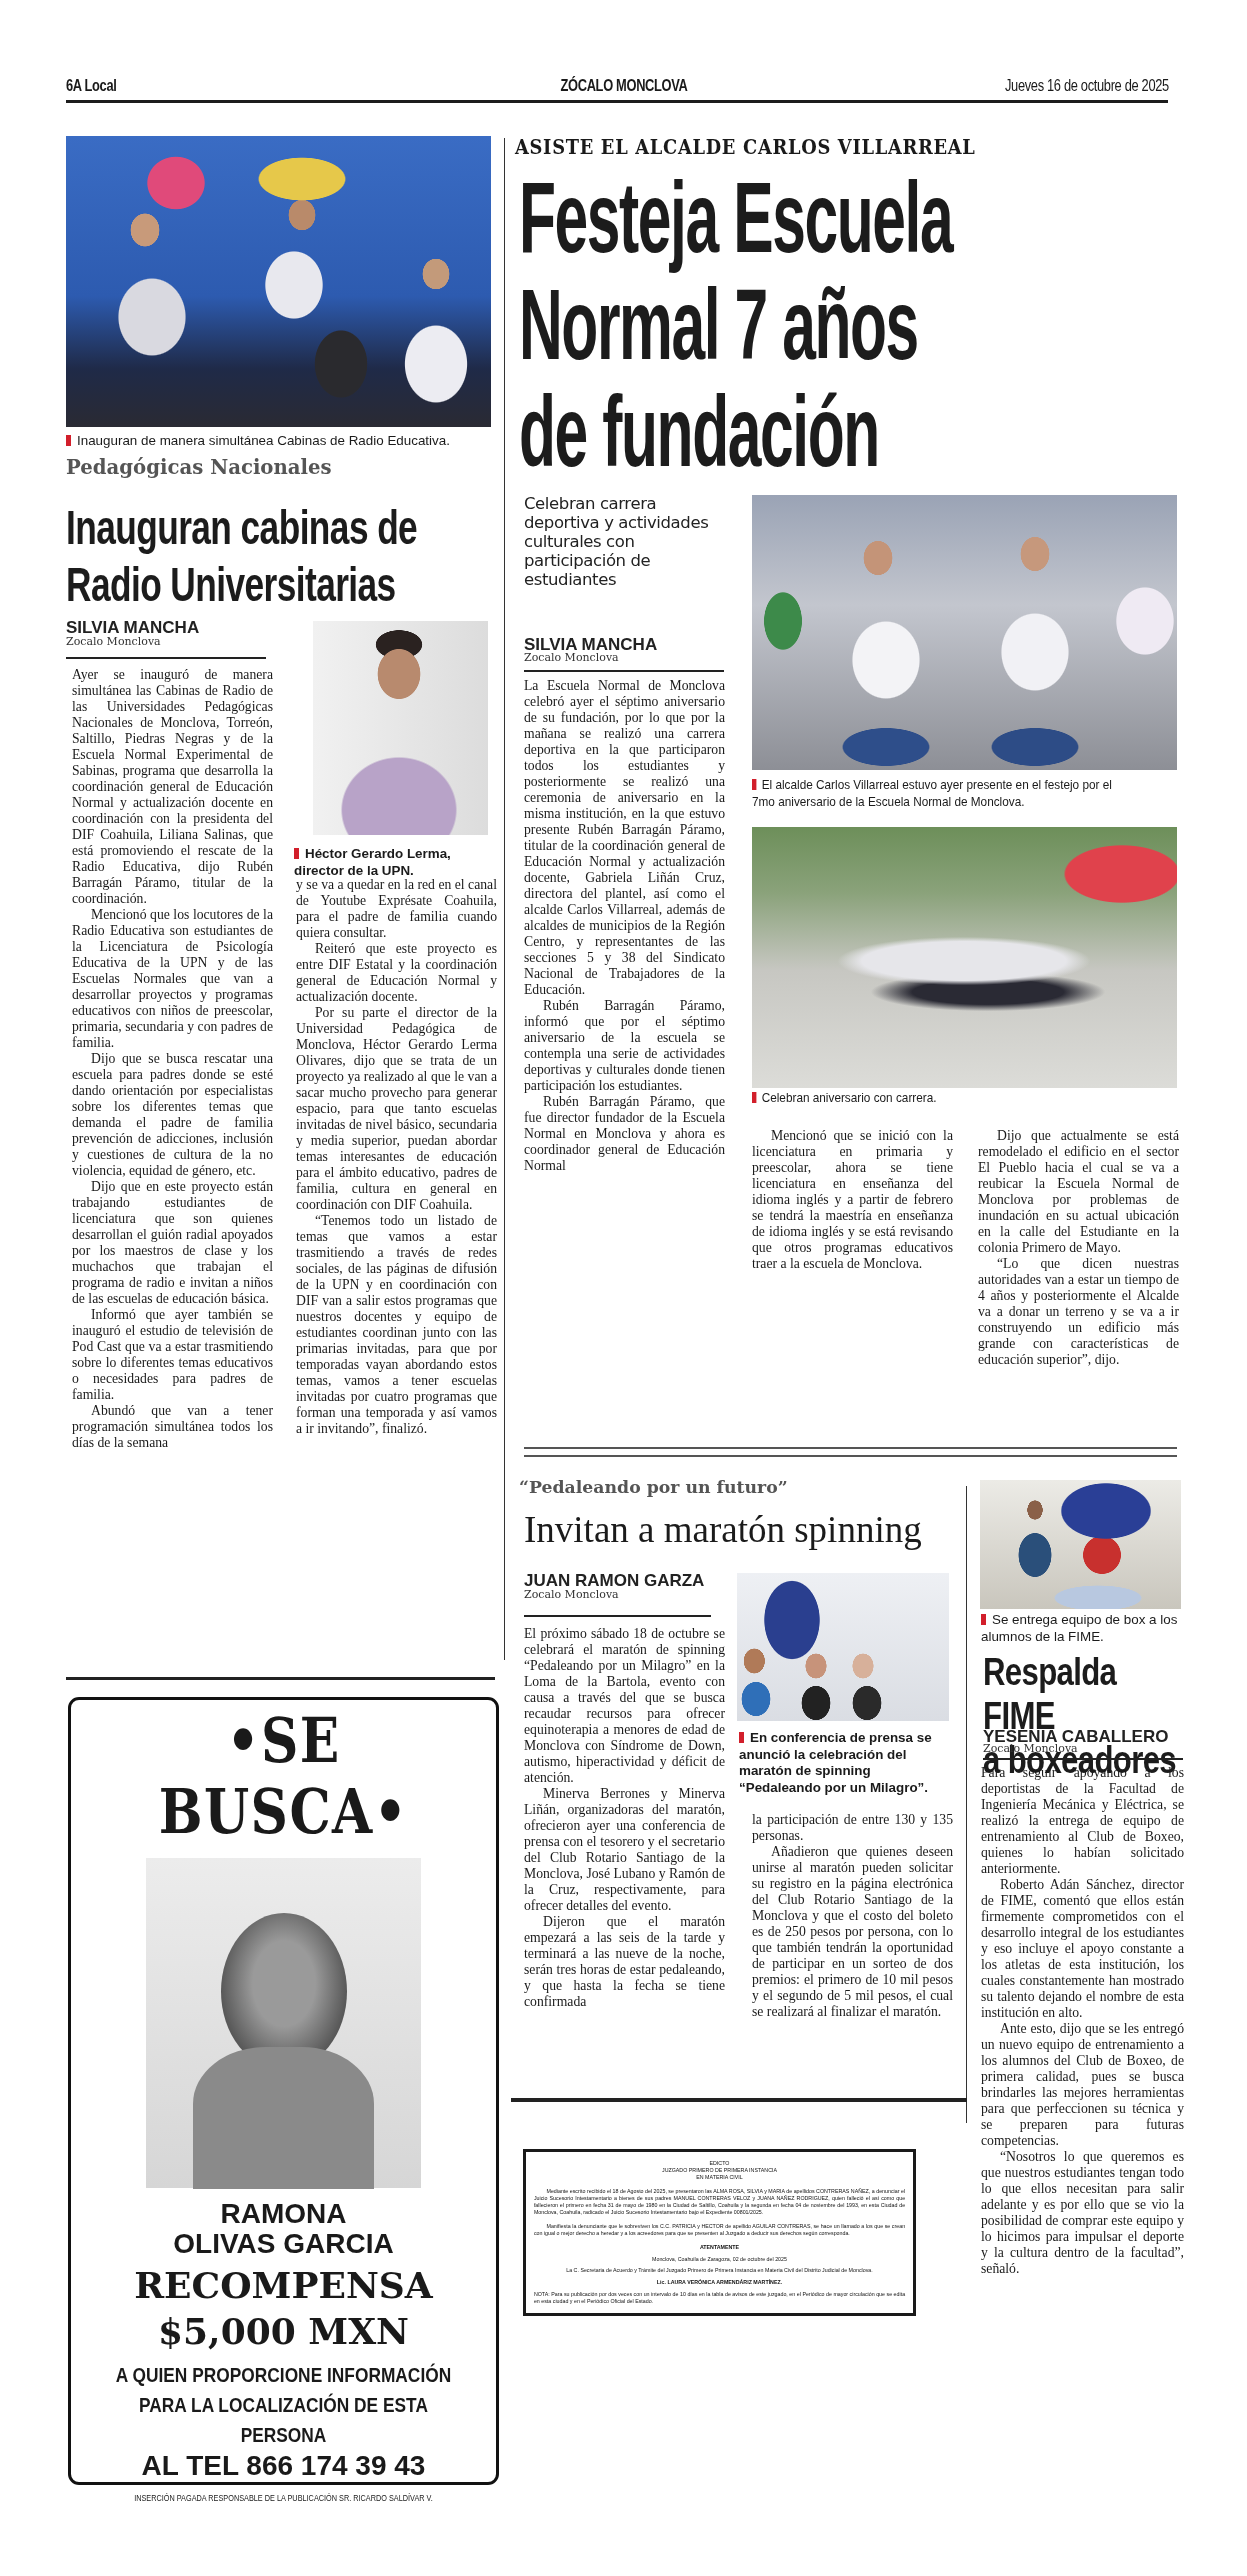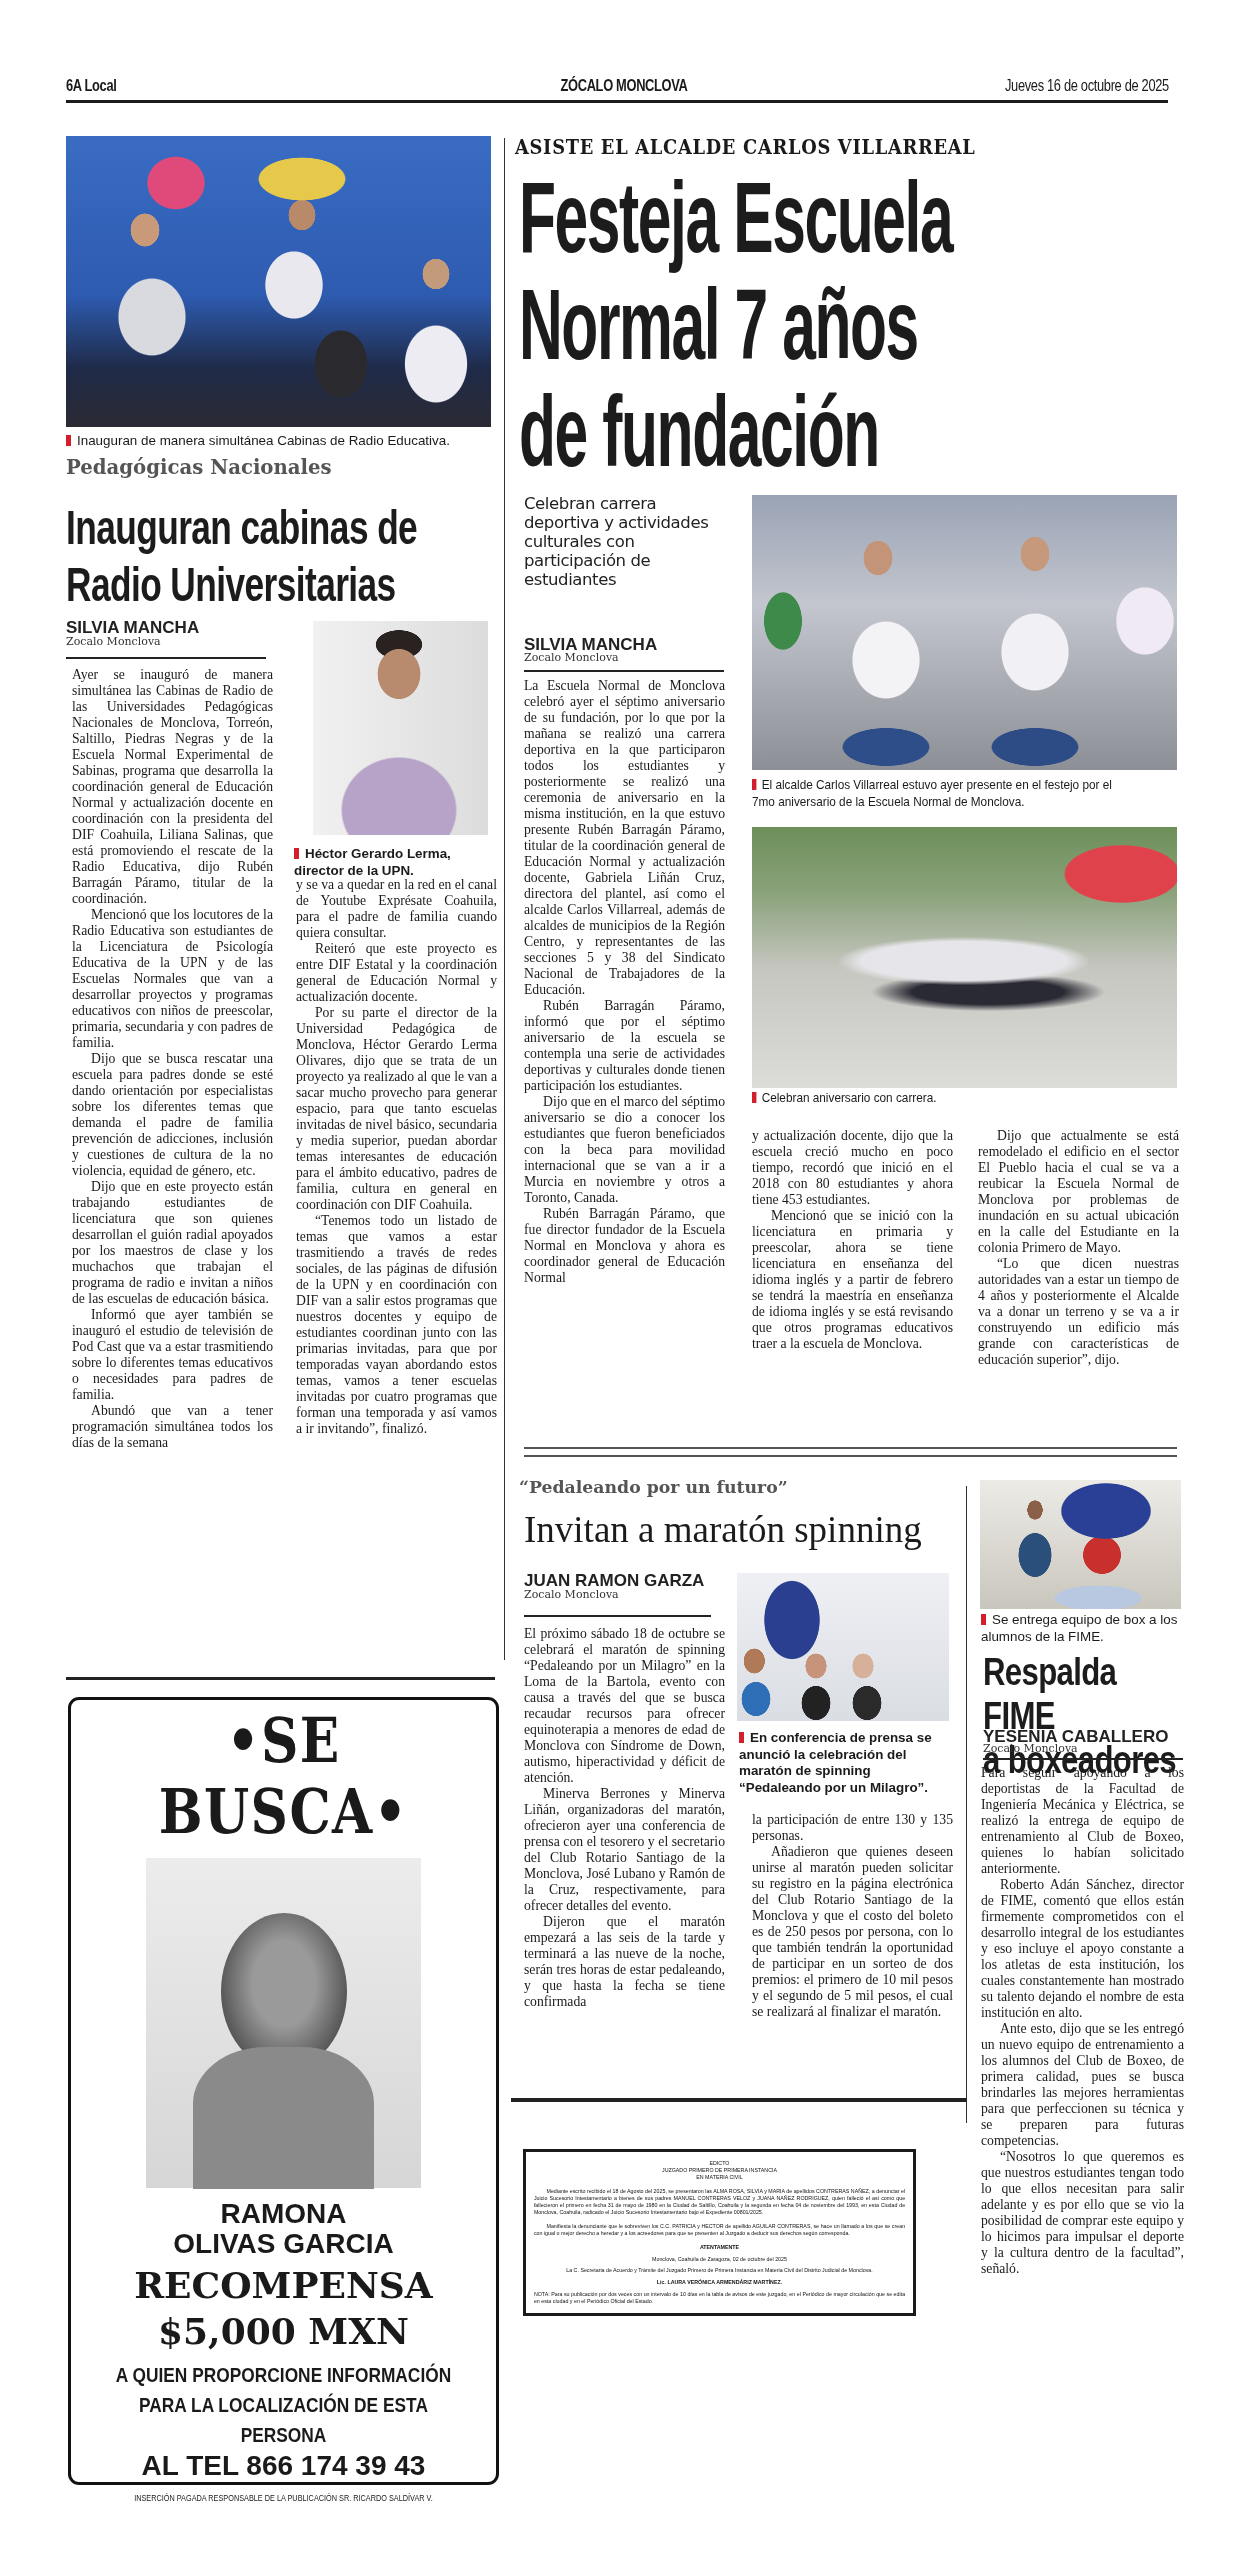--- a/index.html
+++ b/index.html
@@ -131,21 +131,20 @@
 </div>
 
 <div class="abs" style="left:524px;top:494px;width:189px;font-family:'DejaVu Sans',sans-serif;font-size:16.5px;line-height:19px;color:#222;letter-spacing:-0.4px;">Celebran carrera deportiva y actividades culturales con participación de estudiantes</div>
 <div class="abs byline" style="left:524px;top:635px;">SILVIA MANCHA</div>
 <div class="abs byline-org" style="left:524px;top:651px;">Zocalo Monclova</div>
 <div class="abs byline-rule" style="left:524px;top:670px;width:200px;"></div>
 
 <div class="abs body-col" style="left:524px;top:678px;width:201px;">
   <p class="first">La Escuela Normal de Monclova celebró ayer el séptimo aniversario de su fundación, por lo que por la mañana se realizó una carrera deportiva en la que participaron todos los estudiantes y posteriormente se realizó una ceremonia de aniversario en la misma institución, en la que estuvo presente Rubén Barragán Páramo, titular de la coordinación general de Educación Normal y actualización docente, Gabriela Liñán Cruz, directora del plantel, así como el alcalde Carlos Villarreal, además de alcaldes de municipios de la Región Centro, y representantes de las secciones 5 y 38 del Sindicato Nacional de Trabajadores de la Educación.</p>
   <p>Rubén Barragán Páramo, informó que por el séptimo aniversario de la escuela se contempla una serie de actividades deportivas y culturales donde tienen participación los estudiantes.</p>
-  <p>Dijo que en el marco del séptimo aniversario se dio a conocer los estudiantes que fueron beneficiados con la beca para movilidad internacional que se van a ir a Murcia en noviembre y otros a Toronto, Canada.</p>
   <p>Rubén Barragán Páramo, que fue director fundador de la Escuela Normal en Monclova y ahora es coordinador general de Educación Normal</p>
 </div>
 
 <div class="abs photo" style="left:752px;top:495px;width:425px;height:275px;">
   <div class="ph" style="background:
     radial-gradient(ellipse 23.6px 28px at 126px 63px, #c49478 0 60%, transparent 62%),
     radial-gradient(ellipse 23.6px 28px at 283px 59px, #c6987c 0 60%, transparent 62%),
     radial-gradient(ellipse 55px 63px at 134px 165px, #f3f3f6 0 60%, transparent 62%),
     radial-gradient(ellipse 55px 63px at 283px 157px, #f1f1f5 0 60%, transparent 62%),
     radial-gradient(ellipse 47px 55px at 393px 126px, #efeaf3 0 60%, transparent 62%),
@@ -159,21 +158,20 @@
 <div class="abs photo" style="left:752px;top:827px;width:425px;height:261px;">
   <div class="ph" style="background:
     radial-gradient(ellipse 94px 47px at 370px 47px, #e0424c 0 60%, transparent 62%),
     radial-gradient(ellipse 204px 39px at 212px 134px, #e6e6ea 0 50%, transparent 62%),
     radial-gradient(ellipse 189px 31px at 236px 165px, #2a2a34 0 40%, transparent 62%),
     linear-gradient(180deg,#6d8f5a 0%,#8aa27a 25%,#c7c7c2 55%,#dcdcd8 100%);"></div>
 </div>
 <div class="abs cap narrow" style="left:752px;top:1090px;"><span class="red-mark"></span><span>Celebran aniversario con carrera.</span></div>
 
 <div class="abs body-col" style="left:752px;top:1128px;width:201px;">
-  <p class="first">y actualización docente, dijo que la escuela creció mucho en poco tiempo, recordó que inició en el 2018 con 80 estudiantes y ahora tiene 453 estudiantes.</p>
   <p>Mencionó que se inició con la licenciatura en primaria y preescolar, ahora se tiene licenciatura en enseñanza del idioma inglés y a partir de febrero se tendrá la maestría en enseñanza de idioma inglés y se está revisando que otros programas educativos traer a la escuela de Monclova.</p>
 </div>
 <div class="abs body-col" style="left:978px;top:1128px;width:201px;">
   <p>Dijo que actualmente se está remodelado el edificio en el sector El Pueblo hacia el cual se va a reubicar la Escuela Normal de Monclova por problemas de inundación en su actual ubicación en la calle del Estudiante en la colonia Primero de Mayo.</p>
   <p>“Lo que dicen nuestras autoridades van a estar un tiempo de 4 años y posteriormente el Alcalde va a donar un terreno y se va a ir construyendo un edificio más grande con características de educación superior”, dijo.</p>
 </div>
 
 <div class="abs hrule" style="left:524px;top:1447px;width:653px;"></div>
 <div class="abs hrule" style="left:524px;top:1455px;width:653px;"></div>
 

